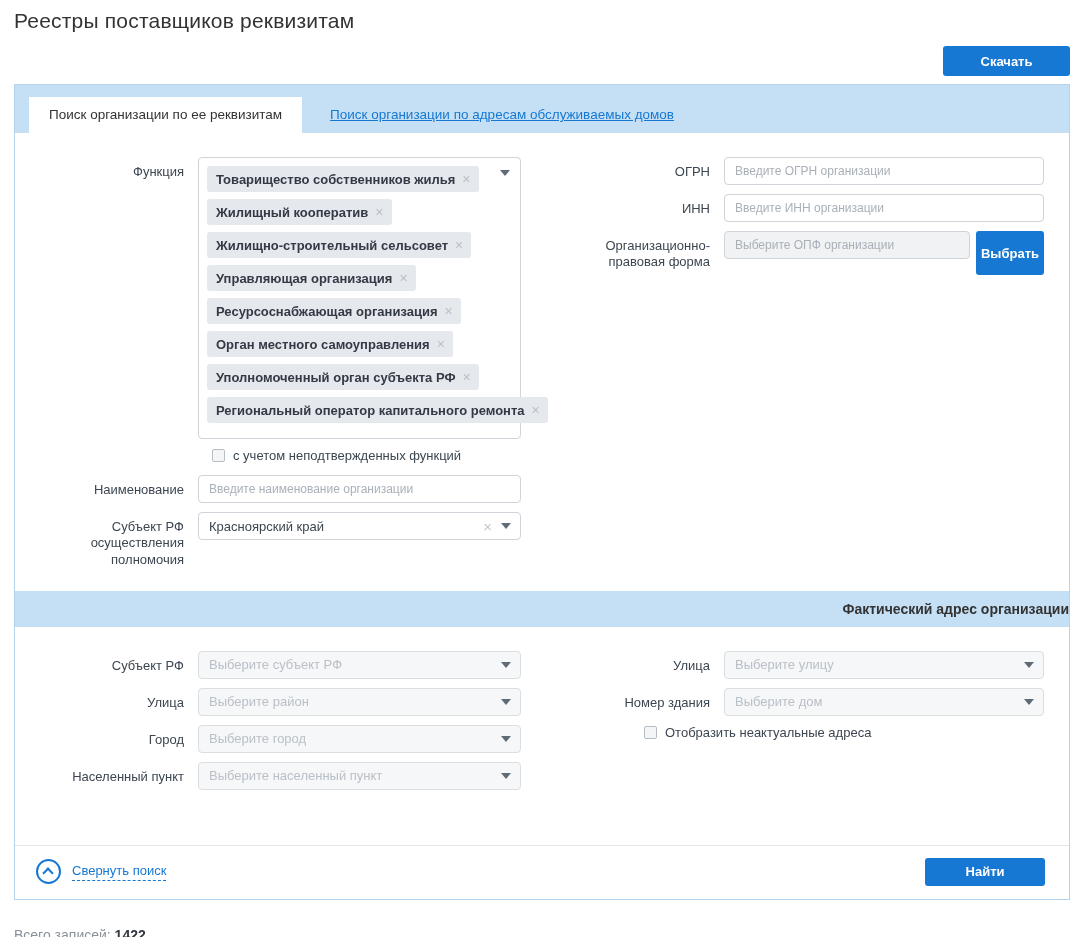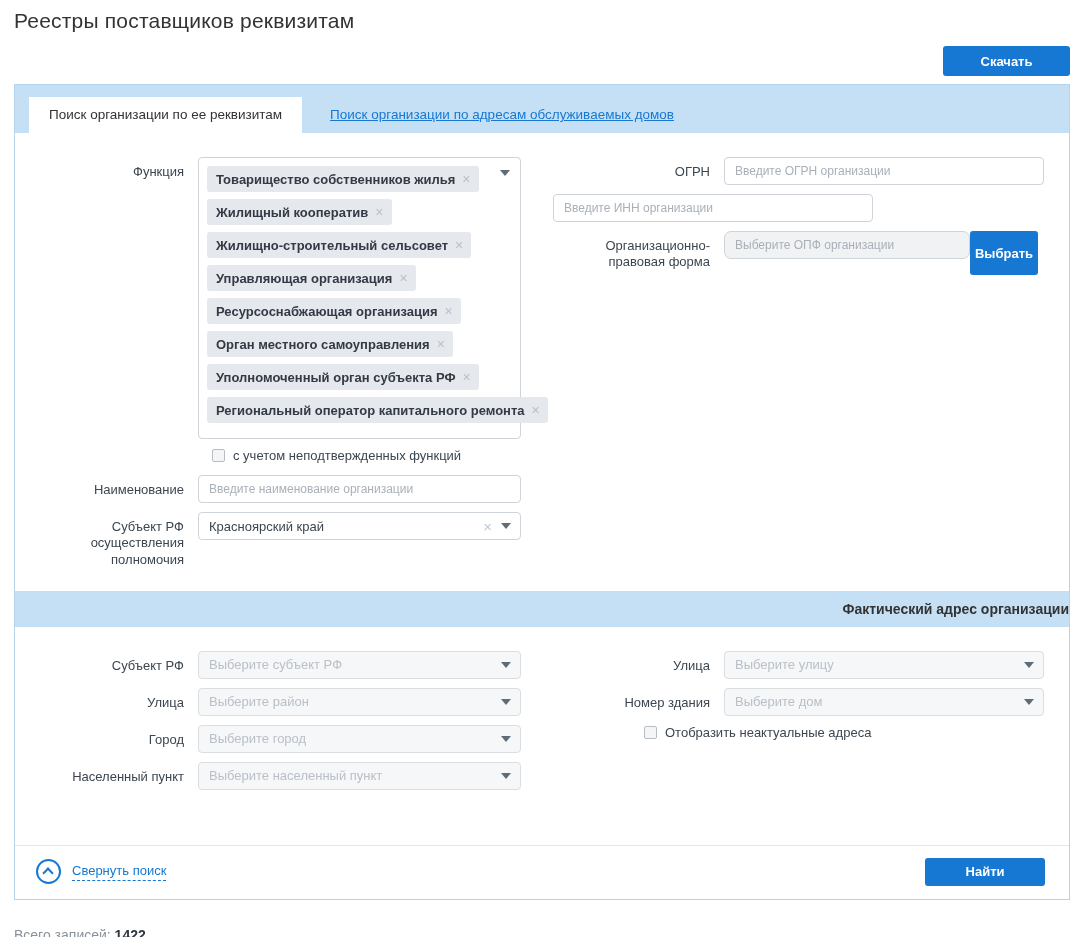--- a/index.html
+++ b/index.html
@@ -49,21 +49,21 @@
   .checkbox-row { display:flex; align-items:center; margin:4px 0 12px 197px; cursor:pointer; }
   .cb { width:13px; height:13px; border:1px solid #b6bdc4; border-radius:2px; background:#f3f5f6; margin-right:8px; flex-shrink:0; }
 
   .select { height:28px; border:1px solid #ced4da; border-radius:4px; background:#fff; display:flex; align-items:center; padding:0 9px 0 10px; cursor:pointer; }
   .select .val { flex:1; color:#3c4650; overflow:hidden; white-space:nowrap; }
   .select .clear-x { color:#c3c9cf; font-size:15px; margin-right:9px; }
   .select.disabled { background:#f6f7f8; border-color:#dadedf; cursor:default; }
   .select.disabled .val { color:#b9c0c7; }
 
   .opf-row { display:flex; }
-  .opf-row input { width:246px; margin-right:0;border-radius:7px; }
+  .opf-row input { width:246px; margin-right:6px; }
   .choose-btn { width:68px; height:44px; }
 
   .addr-header { background:#c5e0f5; text-align:right; font-weight:700; font-size:14px; color:#333; padding:10px 0; }
   .addr-body { display:flex; padding:24px 24px 10px 0; }
   .addr-cbrow { display:flex; align-items:center; margin:0 0 12px 91px; cursor:pointer; }
 
   .panel-footer { border-top:1px solid #e3e6e9; display:flex; align-items:center; justify-content:space-between; padding:12px 24px 13px 21px;margin-top:36px; }
   .collapse { display:flex; align-items:center; cursor:pointer; }
   .circle-icon { width:25px; height:25px; border-radius:50%; border:2px solid #1678d2; position:relative; margin-right:11px; flex-shrink:0; }
   .circle-icon .chev { position:absolute; left:6px; top:8px; width:8px; height:8px; border-left:2px solid #1678d2; border-top:2px solid #1678d2; transform:rotate(45deg); }
@@ -158,20 +158,21 @@
     </div>
 
     <div class="col-right">
       <div class="frow">
         <div class="flabel">ОГРН</div>
         <div class="ctl">
           <input class="text" type="text" placeholder="Введите ОГРН организации" style="">
         </div>
       </div>
       <div class="frow">
+        <div class="flabel">ИНН</div>
         <div class="ctl">
           <input class="text" type="text" placeholder="Введите ИНН организации" style="">
         </div>
       </div>
       <div class="frow">
         <div class="flabel">Организационно-правовая форма</div>
         <div class="ctl opf-row">
           <input class="text readonly" type="text" readonly="" placeholder="Выберите ОПФ организации" style="">
           <button class="btn-blue choose-btn">Выбрать</button>
         </div>

